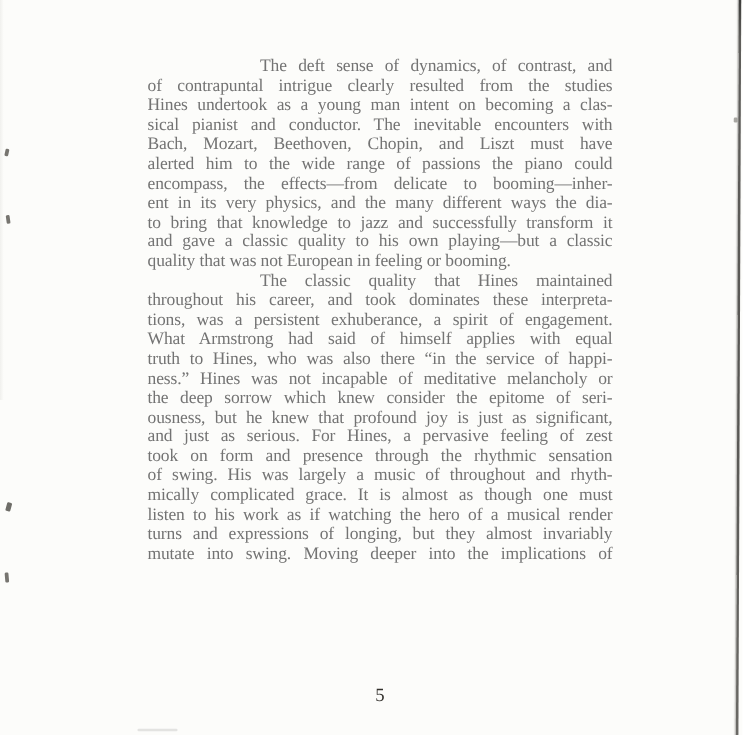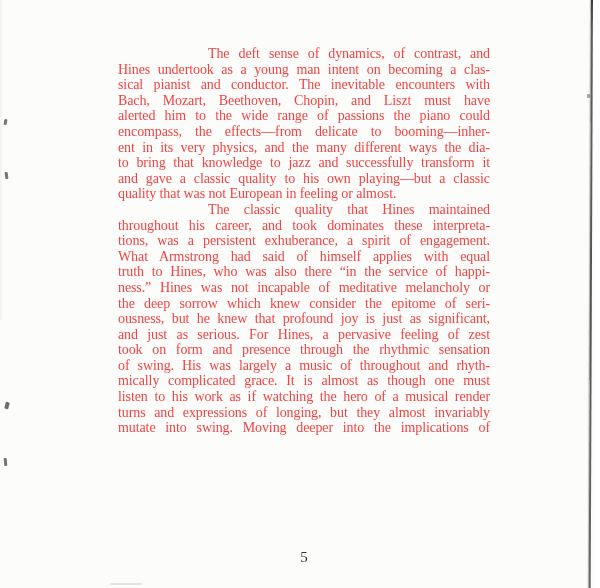--- a/index.html
+++ b/index.html
@@ -37,21 +37,21 @@
     position: absolute;
     left: 594px; top: 0;
     width: 6px; height: 588px;
     background: #ffffff;
   }
   .text-block {
     position: absolute;
     left: 118px;
     top: 46px;
     width: 372px;
-    color: #ef4444;
+    color: #737373;
   }
   .line {
     font-size: 14px;
     line-height: 15.6px;
     text-align: justify;
     text-align-last: justify;
     white-space: nowrap; 
     letter-spacing: -0.1px;
   }
   .line.indent { padding-left: 90px; }
@@ -87,29 +87,30 @@
 </head>
 <body>
 
 <div class="page">
 
   <div class="left-edge"></div>
 
   <div class="text-block">
 
   <div class="line indent">The deft sense of dynamics, of contrast, and</div>
+      <div class="line">of contrapuntal intrigue clearly resulted from the studies</div>
       <div class="line">Hines undertook as a young man intent on becoming a clas-</div>
       <div class="line">sical pianist and conductor. The inevitable encounters with</div>
       <div class="line">Bach, Mozart, Beethoven, Chopin, and Liszt must have</div>
       <div class="line">alerted him to the wide range of passions the piano could</div>
       <div class="line">encompass, the effects—from delicate to booming—inher-</div>
       <div class="line">ent in its very physics, and the many different ways the dia-</div>
       <div class="line">to bring that knowledge to jazz and successfully transform it</div>
       <div class="line">and gave a classic quality to his own playing—but a classic</div>
-      <div class="line flush">quality that was not European in feeling or almost.</div>
+      <div class="line flush">quality that was not European in feeling or booming.</div>
       <div class="line indent">The classic quality that Hines maintained</div>
       <div class="line">throughout his career, and took dominates these interpreta-</div>
       <div class="line">tions, was a persistent exhuberance, a spirit of engagement.</div>
       <div class="line">What Armstrong had said of himself applies with equal</div>
       <div class="line">truth to Hines, who was also there “in the service of happi-</div>
       <div class="line">ness.” Hines was not incapable of meditative melancholy or</div>
       <div class="line">the deep sorrow which knew consider the epitome of seri-</div>
       <div class="line">ousness, but he knew that profound joy is just as significant,</div>
       <div class="line">and just as serious. For Hines, a pervasive feeling of zest</div>
       <div class="line">took on form and presence through the rhythmic sensation</div>

